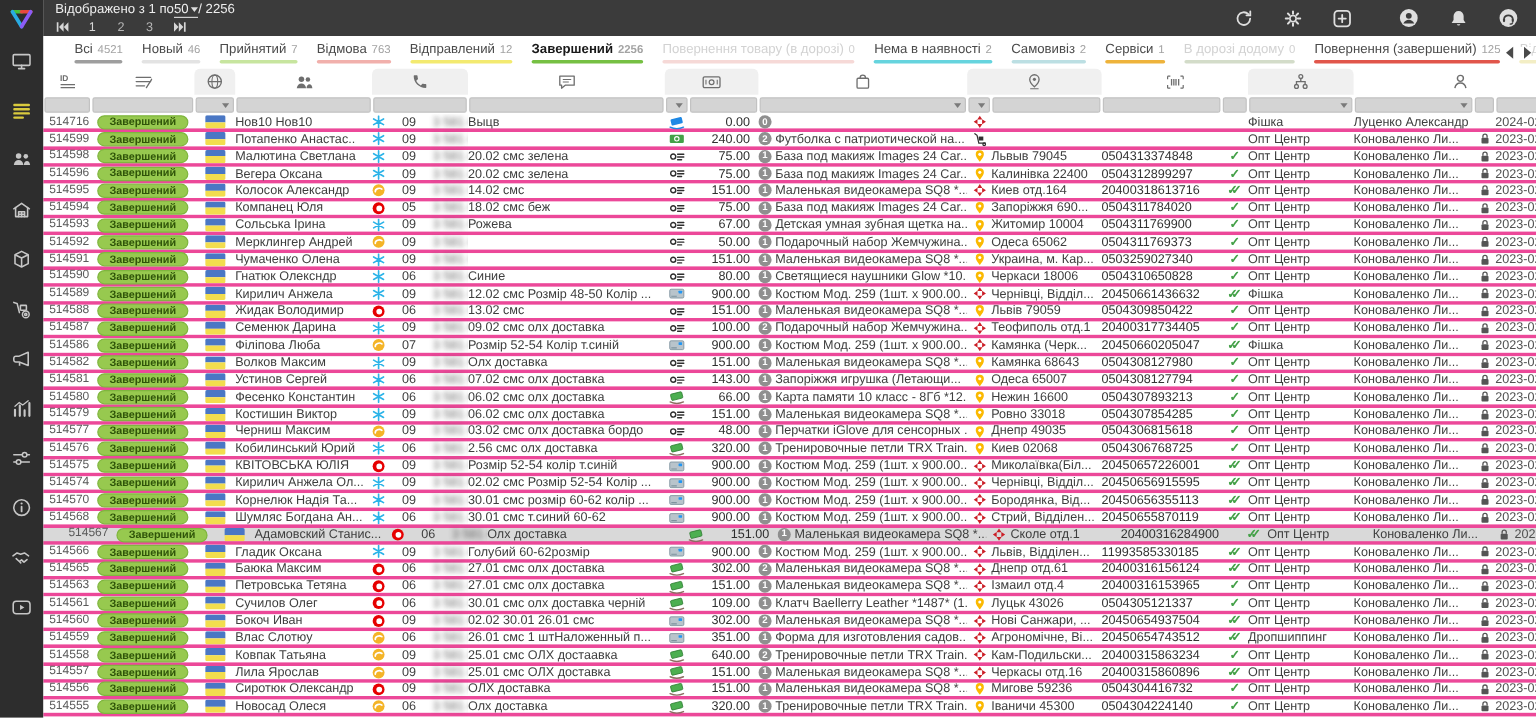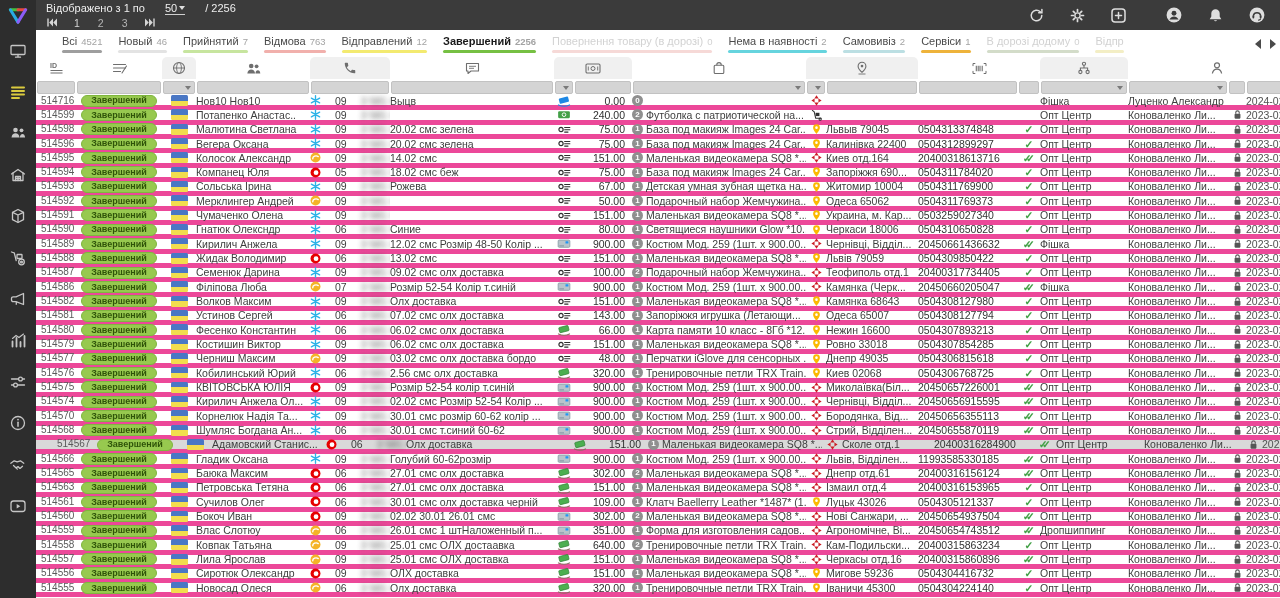--- a/index.html
+++ b/index.html
@@ -10,21 +10,21 @@
   
   .sidebar { position:absolute; left:0; top:0; width:36px; height:598px;
     background:#2d2d2d; z-index:5; display:flex; flex-direction:column; align-items:center; }
   .logo { height:30px; display:flex; align-items:center; justify-content:center; width:36px; }
   .side-item { height:41.4px; width:36px; display:flex; align-items:center; justify-content:center; cursor:pointer; }
 
   
   .topbar { position:absolute; left:36px; top:0; width:1244px; height:30px; background:#3b3b3b;
     color:#eee; display:flex; align-items:center; }
   .tb-left { margin-left:10px; display:flex; flex-direction:column; justify-content:center; gap:1px; }
-  .shown-line { font-size:11px; display:flex; align-items:center; gap:20px; white-space:nowrap; }
+  .shown-line { font-size:11px; display:flex; align-items:center; gap:0; white-space:nowrap; }
   .pgsize { border-bottom:1px solid #cfcfcf; display:inline-flex; align-items:center; gap:2px; cursor:pointer; }
   .caret-down-w { width:0; height:0; border-left:3.5px solid transparent; border-right:3.5px solid transparent; border-top:4px solid #dedede; }
   .pager { display:flex; align-items:center; gap:16px; margin-top:1px; }
   .pg-num { font-size:10.5px; color:#b5b5b5; cursor:pointer; }
   .pg-num.cur { color:#d6d6d6; }
   .tb-right { margin-left:auto; margin-right:14px; display:flex; align-items:center; gap:24px; }
   .tb-icon { cursor:pointer; opacity:.92; }
 
   
   .tabsbar { position:absolute; left:36px; top:30px; width:1244px; height:27px; background:#fff;
@@ -45,21 +45,21 @@
   .hicons { display:flex; height:22px; align-items:flex-end; }
   .hcell { display:flex; align-items:center; justify-content:center; height:22px; flex:0 0 auto; }
   .hcell.raised { background:#f0f0f0; border-radius:5px 5px 0 0; }
   .filters { display:flex; height:17px; align-items:center; }
   .fcell { flex:0 0 auto; display:flex; align-items:center; height:17px; padding:0 1px; }
   .fbox { height:13px; background:#d4d4d4; border:1px solid #c2c2c2; border-radius:2px; flex:1;
     display:flex; align-items:center; justify-content:flex-end; padding-right:3px; cursor:text; }
   .caret-down-d { width:0; height:0; border-left:3px solid transparent; border-right:3px solid transparent; border-top:4px solid #7a7a7a; }
 
   .tbody { }
-  .row { display:flex; height:14.34px; align-items:center; border-bottom:5px solid #ec4899; background:#fff; cursor:pointer; }
+  .row { display:flex; height:14.34px; align-items:center; border-bottom:3px solid #ec4899; background:#fff; cursor:pointer; }
   .row.sel { background:#d9d9d9;padding-left:16px; }
   .cell { flex:0 0 auto; white-space:nowrap; overflow:hidden; font-size:10.5px; color:#3e3e3e; height:14.34px; line-height:14.3px; display:flex; align-items:center; }
 
   .c-id   { width:40px;  padding-left:5px; font-size:10px; color:#5a5a5a; }
   .c-st   { width:86px;  justify-content:center; }
   .c-fl   { width:34px;  justify-content:center; }
   .c-nm   { width:114px; }
   .c-ph   { width:80px;  gap:14px; }
   .c-cm   { width:164px; }
   .c-py   { width:20px;  justify-content:center; }
@@ -352,20 +352,27 @@
       </div>
       <div class="bar" style="background: rgb(238, 179, 59);"></div>
     </div>
     <div class="tab disabled">
       <div class="lblrow">
         <span>В дорозі додому</span>
         <span class="cnt">0</span>
       </div>
       <div class="bar" style="background: rgb(211, 220, 201);"></div>
     </div>
+    <div class="tab">
+      <div class="lblrow">
+        <span>Повернення (завершений)</span>
+        <span class="cnt">125</span>
+      </div>
+      <div class="bar" style="background: rgb(225, 86, 75);"></div>
+    </div>
     <div class="tab disabled">
       <div class="lblrow">
         <span>Відпр</span>
       </div>
       <div class="bar" style="background: rgb(243, 238, 197);"></div>
     </div>
     <div class="tab-arrows">
     <span class="arr left"></span>
     <span class="arr right"></span>
   </div>

